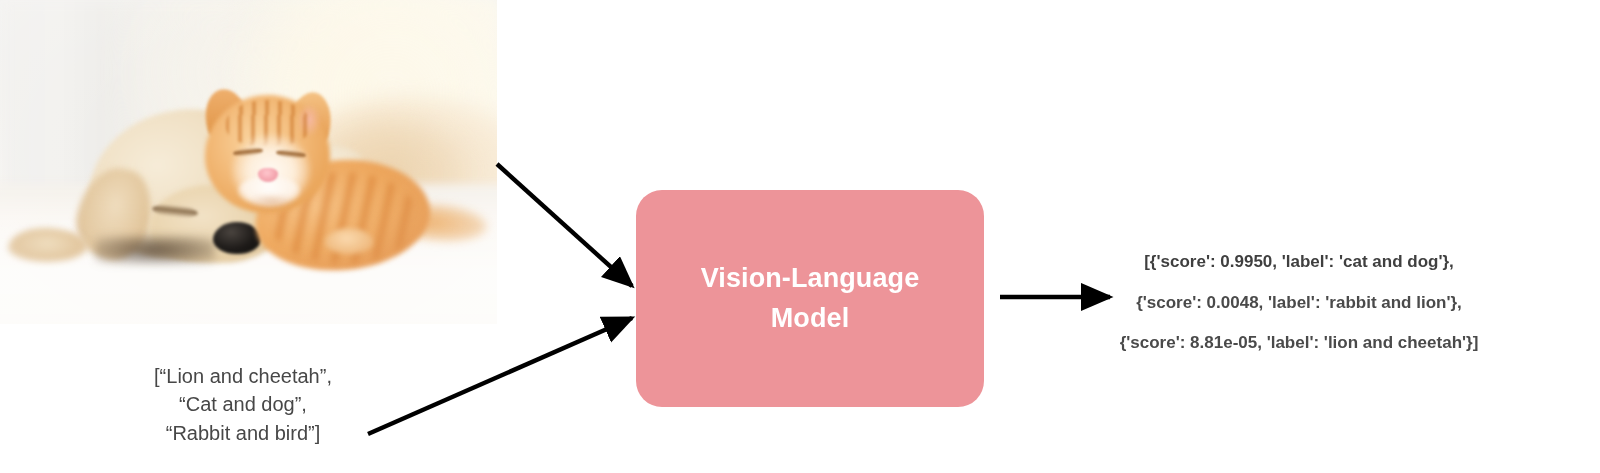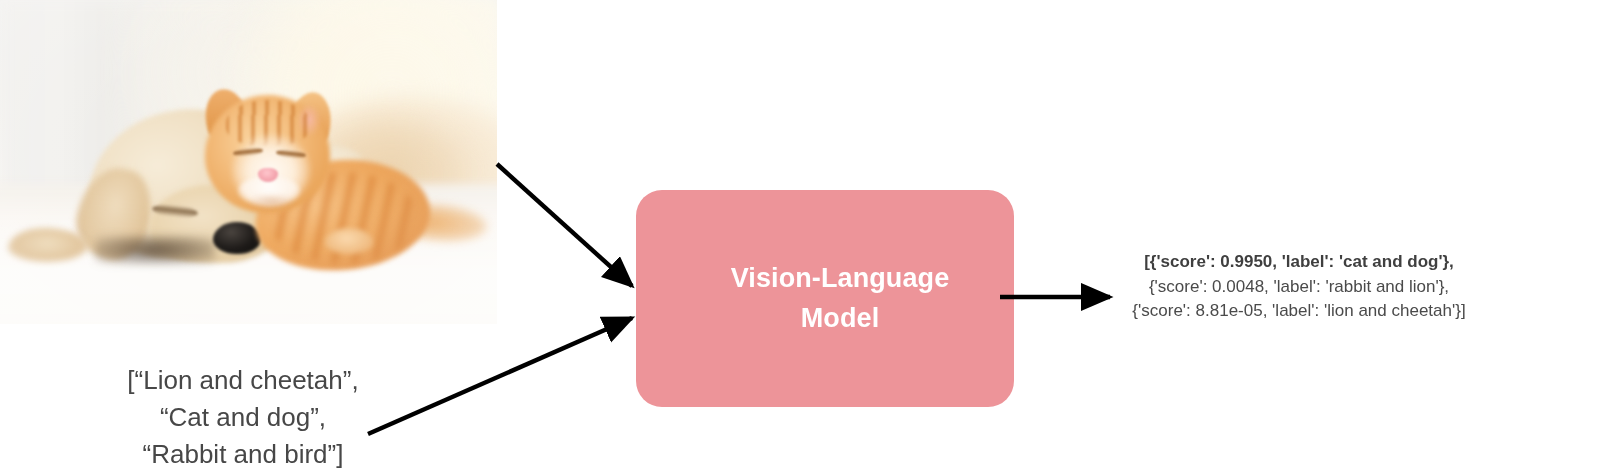--- a/index.html
+++ b/index.html
@@ -242,21 +242,20 @@
   #model-box {
     position: absolute;
     left: 636px;
     top: 190px;
     width: 348px;
     height: 217px;
     border-radius: 26px;
     display: flex;
     align-items: center;
     justify-content: center;
-    padding-left: 30px;
   }
   #model-box-label {
     color: #ffffff;
     font-size: 27px;
     font-weight: bold;
     line-height: 1.45;
     text-align: center;
     white-space: pre-line;
     letter-spacing: .1px;
   }
@@ -270,36 +269,36 @@
   }
 
   
   #prompt-list {
     position: absolute;
     left: 118px;
     top: 362px;
     width: 250px;
     text-align: center;
     color: #474747;
-    font-size: 26px;
+    font-size: 20px;
     line-height: 1.42;
     white-space: pre-line;
   }
   #output-text {
     position: absolute;
     left: 1064px;
     top: 250px;
     width: 470px;
     text-align: center;
     color: #4a4a4a;
     font-size: 17px;
     line-height: 1.45;
   }
   #output-line-1 { font-weight: bold; color: #3f3f3f; }
-  #output-line-2, #output-line-3 { font-weight: normal; }
+  #output-line-2, #output-line-3 { font-weight: bold; margin-top: 16px; }
 </style>
 </head>
 <body>
 
 <div id="page" style="background: rgb(255, 255, 255);">
 
   <div id="input-photo" title="Photo of a sleeping golden retriever puppy cuddling with an orange tabby kitten on a white fluffy blanket">
     <div class="layer bg-vert-bands"></div>
     <div class="layer bg-haze-top"></div>
     <div class="layer bg-haze-right"></div>

